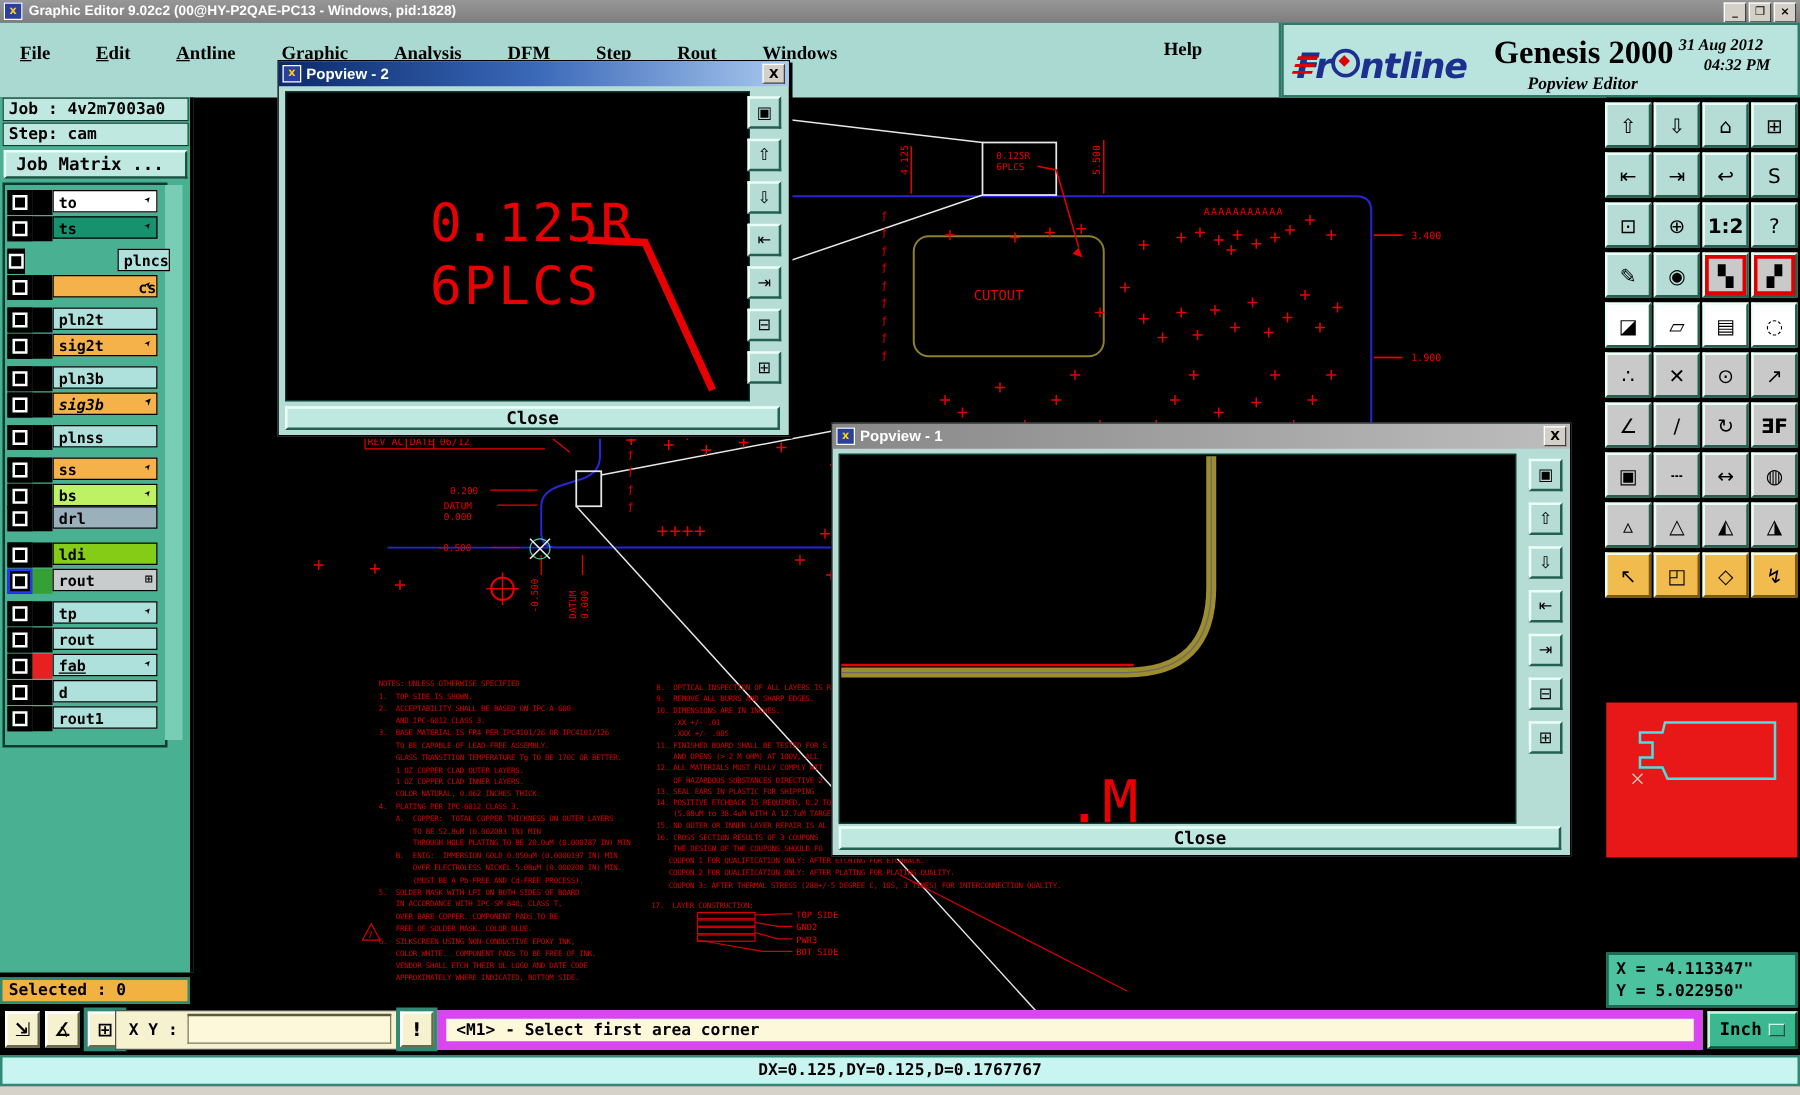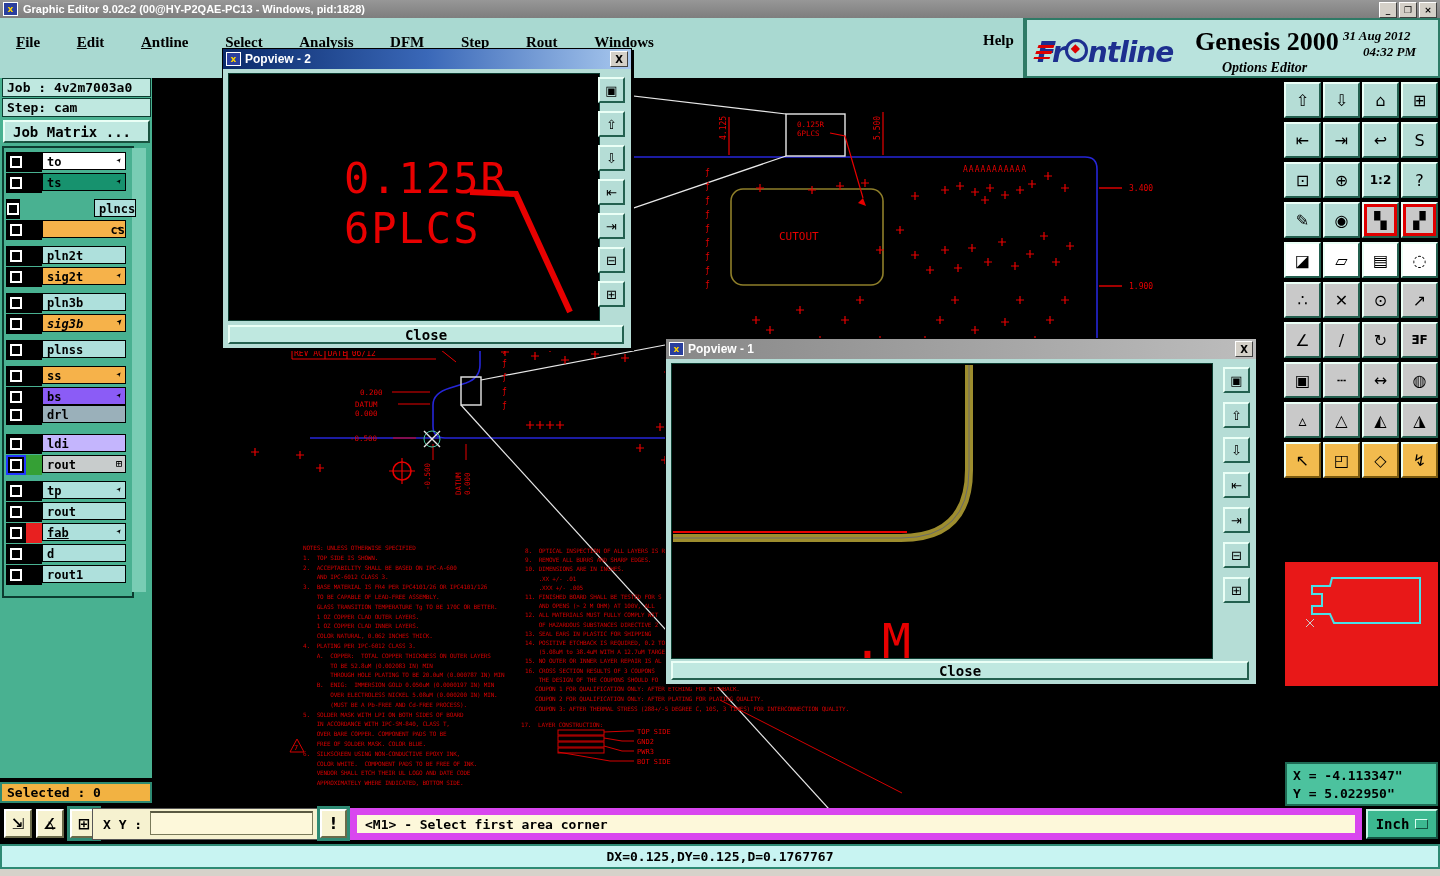--- a/index.html
+++ b/index.html
@@ -68,21 +68,21 @@
   #bottomstrip{left:0;top:869px;width:1440px;height:7px;background:#d6d2ca;}
   
   #rightpanel{left:1285px;top:78px;width:155px;height:700px;background:#000;}
   .tbtn{position:absolute;width:37px;height:36px;background:#b5ddd6;
     border-top:2px solid #eafff6;border-left:2px solid #eafff6;border-right:2px solid #23604f;border-bottom:2px solid #23604f;
     font:16px "DejaVu Sans",sans-serif;color:#000;display:flex;align-items:center;justify-content:center;box-sizing:border-box;}
   .tb-white{background:#fff;}
   .tb-gray{background:#c9c9c9;}
   .tb-yellow{background:#f2bb4e;border-right-color:#7a5a10;border-bottom-color:#7a5a10;}
   .tb-red{background:#c9c9c9;box-shadow:inset 0 0 0 3px #e00000;}
-  .tb-sm{font-size:12px;font-weight:bold;}
+  .tb-sm{font-size:16px;font-weight:bold;}
   #preview{left:1285px;top:562px;width:153px;height:124px;background:#e81818;}
   #coordbox{left:1285px;top:762px;width:153px;height:44px;background:#4cc29e;border:2px solid #1e6a54;box-sizing:border-box;
     font:bold 13px "DejaVu Sans Mono",monospace;padding:3px 0 0 6px;line-height:18px;}
   
   .pv{position:absolute;background:#b5ddd6;border:1px solid #000;box-shadow:2px 2px 0 #000;}
   .pvtitle{height:20px;display:flex;align-items:center;gap:4px;padding:0 3px;
     font:bold 12px "Liberation Sans",sans-serif;color:#fff;}
   .pv2t{background:linear-gradient(90deg,#0a2a6a,#3a68b8,#a8c8ee);}
   .pv1t{background:linear-gradient(90deg,#878787,#bdbdbd);}
   .pvx{margin-left:auto;width:16px;height:14px;background:#d4d0c8;border:1px solid #fff;border-right-color:#404040;border-bottom-color:#404040;
@@ -112,34 +112,34 @@
       <span class="winbtn">❐</span>
       <span class="winbtn">×</span>
     </span>
   </div>
 
   <div class="abs" id="menubar">
     <div style="position:absolute;left:16px;top:14px;">
       <span class="menuitem"><span class="u">F</span><span>ile</span></span>
       <span class="menuitem"><span class="u">E</span><span>dit</span></span>
       <span class="menuitem"><span class="u">A</span><span>ntline</span></span>
-      <span class="menuitem"><span class="u"></span><span>Select</span></span>
+      <span class="menuitem"><span class="u"></span><span>Graphic</span></span>
       <span class="menuitem"><span class="u"></span><span>Analysis</span></span>
       <span class="menuitem"><span class="u"></span><span>DFM</span></span>
       <span class="menuitem"><span class="u"></span><span>Step</span></span>
       <span class="menuitem"><span class="u"></span><span>Rout</span></span>
       <span class="menuitem"><span class="u"></span><span>Windows</span></span>
     </div>
-    <span class="menuitem" style="position:absolute;left:983px;top:14px;">Help</span>
+    <span class="menuitem" style="position:absolute;left:931px;top:14px;">Help</span>
   </div>
 
   <div class="abs" id="brand">
     <span class="flogo"><span class="flines"></span><span>Fr</span><span style="display:inline-block;width:17px;height:17px;border:3px solid #1d2f8f;border-radius:50%;position:relative;top:0px;"><span style="position:absolute;left:3px;top:-1px;color:#dd0000;font:bold 12px 'DejaVu Sans',sans-serif;font-style:normal;">◆</span></span><span>ntline</span></span>
     <span class="genesis">Genesis 2000</span>
-    <span class="gsub">Options Editor</span>
+    <span class="gsub">Popview Editor</span>
     <span class="gdate">31 Aug 2012</span>
     <span class="gtime">04:32 PM</span>
   </div>
 
   <svg class="abs" style="left:155px;top:78px;z-index:1;" width="1130" height="730" viewBox="155 78 1130 730">
     <defs>
       <path id="cr" d="M-4 0H4M0 -4V4" stroke="#e80000" stroke-width="1.2" fill="none"></path>
     </defs>
 
     <path d="M480,157 V365 Q480,378 466,383 L450,388 Q433,393 433,405 V426 Q433,438 445,438 H1085 Q1097,438 1097,426 V169 Q1097,157 1085,157 Z" fill="none" stroke="#2626d8" stroke-width="1.6"></path>
@@ -446,35 +446,35 @@
         <span class="cbi"></span>
       </span>
       <span class="sw"></span>
       <span class="lbl" style="background: rgb(246, 178, 74);">ss<span class="flag">➤</span></span>
     </div>
   <div class="abs lrow" style="top:387px;z-index:5;">
       <span class="cb">
         <span class="cbi"></span>
       </span>
       <span class="sw"></span>
-      <span class="lbl" style="background: #8b5cf6;">bs<span class="flag">➤</span></span>
+      <span class="lbl" style="background: #bef264;">bs<span class="flag">➤</span></span>
     </div>
   <div class="abs lrow" style="top:405px;z-index:5;">
       <span class="cb">
         <span class="cbi"></span>
       </span>
       <span class="sw"></span>
       <span class="lbl" style="background: rgb(154, 176, 186);">drl</span>
     </div>
   <div class="abs lrow" style="top:434px;z-index:5;">
       <span class="cb">
         <span class="cbi"></span>
       </span>
       <span class="sw"></span>
-      <span class="lbl" style="background: #c4b5fd;">ldi</span>
+      <span class="lbl" style="background: #84cc16;">ldi</span>
     </div>
   <div class="abs lrow" style="top:455px;z-index:5;">
       <span class="cb sel">
         <span class="cbi"></span>
       </span>
       <span class="sw" style="background: rgb(53, 160, 53);"></span>
       <span class="lbl" style="background: rgb(200, 204, 204);">rout<span class="flag grid">⊞</span></span>
     </div>
   <div class="abs lrow" style="top:481px;z-index:5;">
       <span class="cb">

